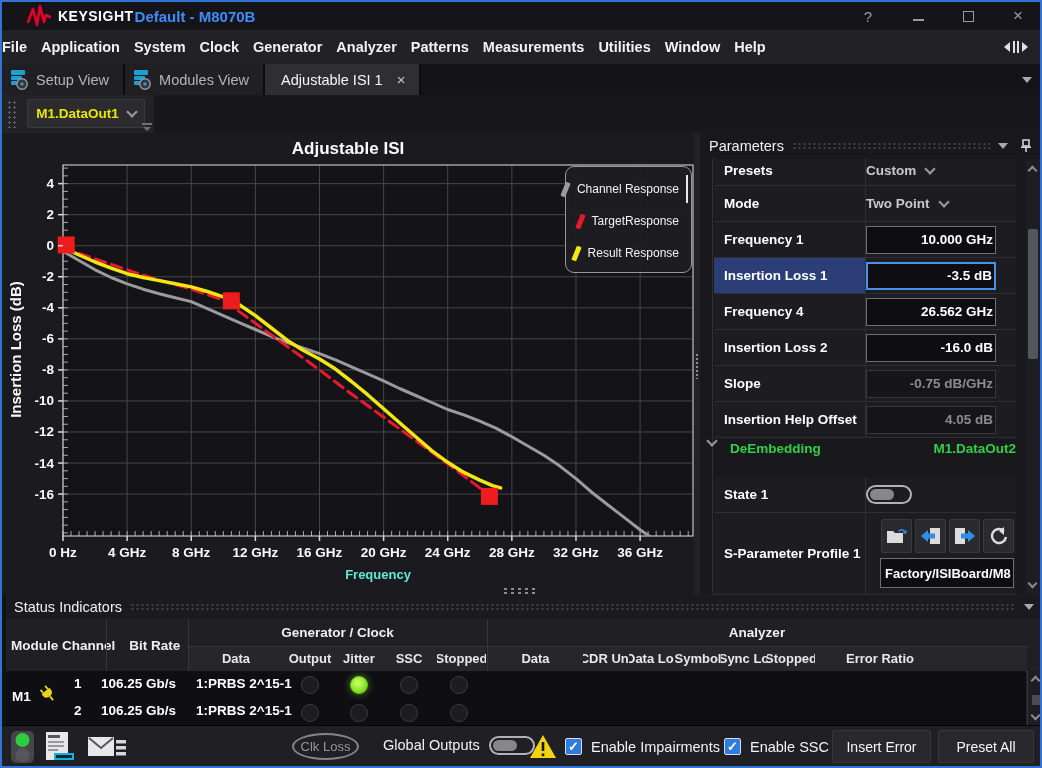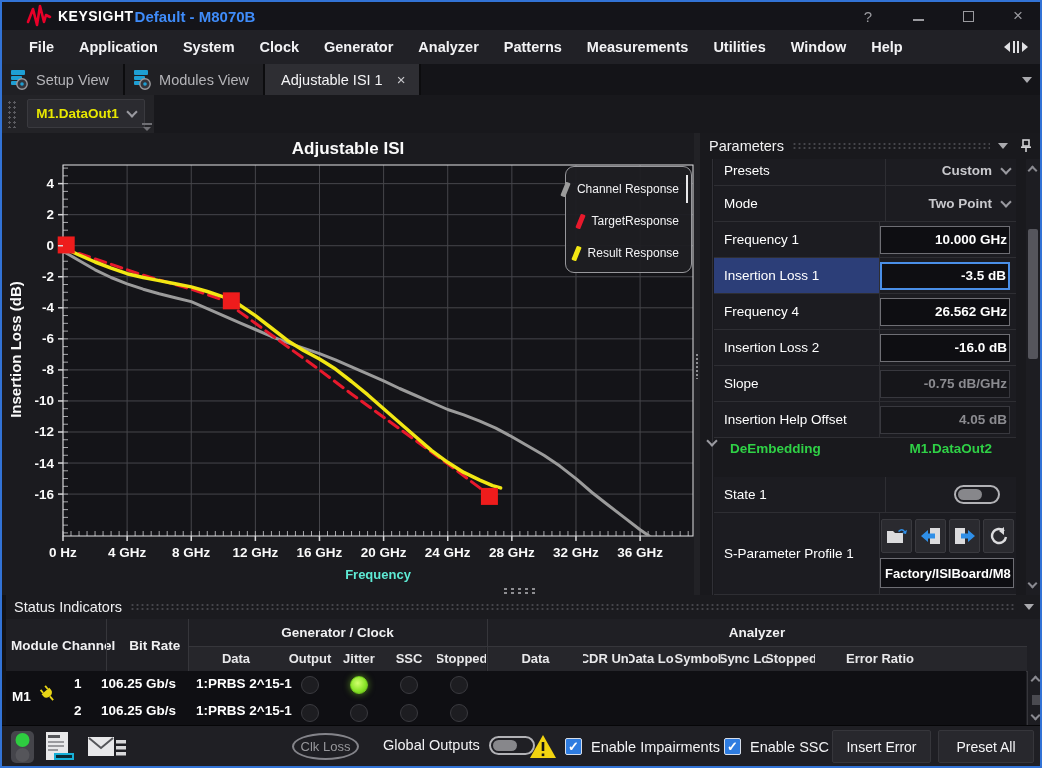--- a/index.html
+++ b/index.html
@@ -10,21 +10,21 @@
   
   #titlebar { position:absolute; left:0; top:0; width:1038px; height:28px; background:#141419; display:flex; align-items:center; }
   #brand { color:#fff; font-weight:bold; font-size:14px; letter-spacing:0.5px; margin-left:6px; }
   #win-title { color:#3f8cfa; font-weight:bold; font-size:15px; margin-left:1px; }
   #win-ctrls { position:absolute; right:14px; top:0; height:28px; display:flex; align-items:center; gap:34px; }
   .winbtn { color:#9a9a9f; font-size:15px; width:16px; text-align:center; cursor:default; }
   .max-glyph { display:inline-block; width:11px; height:11px; border:1px solid #9a9a9f; }
   .min-glyph { display:inline-block; width:11px; height:2px; background:#9a9a9f; margin-bottom:1px; }
 
   
-  #menubar { position:absolute; left:0; top:28px; width:1038px; height:34px; background:#212126; display:flex; align-items:center; gap:25px; padding-left:27px; }
+  #menubar { position:absolute; left:0; top:28px; width:1038px; height:34px; background:#212126; display:flex; align-items:center; gap:14px; }
   .menu-item { color:#f2f2f4; font-weight:bold; font-size:14.5px; }
   #menu-dock { position:absolute; right:12px; top:10px; }
 
   
   #tabbar { position:absolute; left:0; top:62px; width:1038px; height:31px; background:#141418; display:flex; }
   .tab { height:31px; display:flex; align-items:center; padding:0 14px 0 8px; background:#202024; border-right:2px solid #0c0c0e; color:#b4b4b8; font-size:14.5px; gap:6px; }
   .tab.active { background:#2e2e33; color:#f5f5f7; padding-left:16px; }
   .tab-close { color:#c9c9cd; font-size:15px; margin-left:8px; }
   #tabbar-chev { position:absolute; right:8px; top:13px; }
 
@@ -56,31 +56,31 @@
 
   
   #params { position:absolute; left:698px; top:0; width:340px; height:462px; background:#19191d; }
   #params-header { position:absolute; left:0; top:0; width:340px; height:26px; display:flex; align-items:center; }
   #params-header .hd-text { color:#f0f0f2; font-size:14.5px; margin-left:9px; }
   .dots-leader { flex:1; height:9px; margin:0 8px; background-image:radial-gradient(circle, #45454b 1px, transparent 1.2px); background-size:5px 4px; }
   .tri-down { width:0; height:0; border-left:5px solid transparent; border-right:5px solid transparent; border-top:6px solid #aaaaae; }
   #params-body { position:absolute; left:0; top:26px; width:340px; height:436px; overflow:hidden; }
   #params-gutter { position:absolute; left:12px; top:0; width:1px; height:436px; background:#303036; }
   .prow { position:absolute; left:14px; width:302px; background:#1c1c21; border-bottom:1px solid #2e2e33; display:flex; }
-  .prow .plabel { width:172px; display:flex; align-items:center; padding-left:10px; color:#fff; font-weight:normal; font-size:13.5px; border-right:1px solid #2e2e33; }
-  .prow .pvalue { flex:1; display:flex; align-items:center; justify-content:flex-end; padding-right:6px; gap:10px; }
+  .prow .plabel { width:152px; display:flex; align-items:center; padding-left:10px; color:#fff; font-weight:bold; font-size:13.5px; border-right:1px solid #2e2e33; }
+  .prow .pvalue { flex:1; display:flex; align-items:center; padding-right:6px; gap:10px; }
   .dd-text { color:#c9c9cd; font-weight:bold; font-size:13.5px; }
   .chev { display:inline-block; width:8px; height:8px; border-right:2px solid #9a9aa0; border-bottom:2px solid #9a9aa0; transform:rotate(45deg); margin-top:-4px; }
   .vbox { width:130px; height:28px; background:#0e0e12; border:1px solid #6e6e74; display:flex; align-items:center; justify-content:flex-end; padding-right:2px; color:#fff; font-weight:bold; font-size:13.5px; }
   .vbox.focused { border:2px solid #4a8fe8; }
   .vbox.readonly { border:1px solid #38383e; background:#16161a; color:#8b8b90; }
   .prow.selected .plabel { background:#2c3e78; }
   #deemb-row { position:absolute; left:2px; width:330px; height:36px; display:flex; }
   #deemb-row .sec-title { color:#2fd146; font-weight:bold; font-size:13.5px; margin-left:14px; }
-  #deemb-row .sec-chan { color:#2fd146; font-weight:bold; font-size:13.5px; margin-left:auto; margin-right:40px; }
+  #deemb-row .sec-chan { color:#2fd146; font-weight:bold; font-size:13.5px; margin-left:auto; margin-right:16px; }
   .toggle { width:46px; height:19px; border:2px solid #b2b2b6; border-radius:10px; position:relative; }
   .toggle .knob { position:absolute; left:2px; top:2px; width:24px; height:11px; border-radius:6px; background:#87878b; }
   .iconbtn { width:31px; height:34px; background:#2a2a2f; border:1px solid #3a3a3f; border-radius:2px; display:flex; align-items:center; justify-content:center; }
   #sparam-field { width:134px; height:30px; background:#0e0e12; border:1px solid #6e6e74; color:#fff; font-weight:bold; font-size:13px; display:flex; align-items:center; padding:0 4px; overflow:hidden; white-space:nowrap; }
   #params-scroll { position:absolute; left:326px; top:26px; width:14px; height:436px; background:#1d1d22; }
   .sb-chev { display:inline-block; width:7px; height:7px; border-right:2px solid #8a8a90; border-bottom:2px solid #8a8a90; }
   #params-thumb { position:absolute; left:2px; top:70px; width:10px; height:130px; background:#55555c; border-radius:2px; }
 
   
   #status { position:absolute; left:4px; top:593px; width:1038px; height:130px; background:#1b1b1f; }

